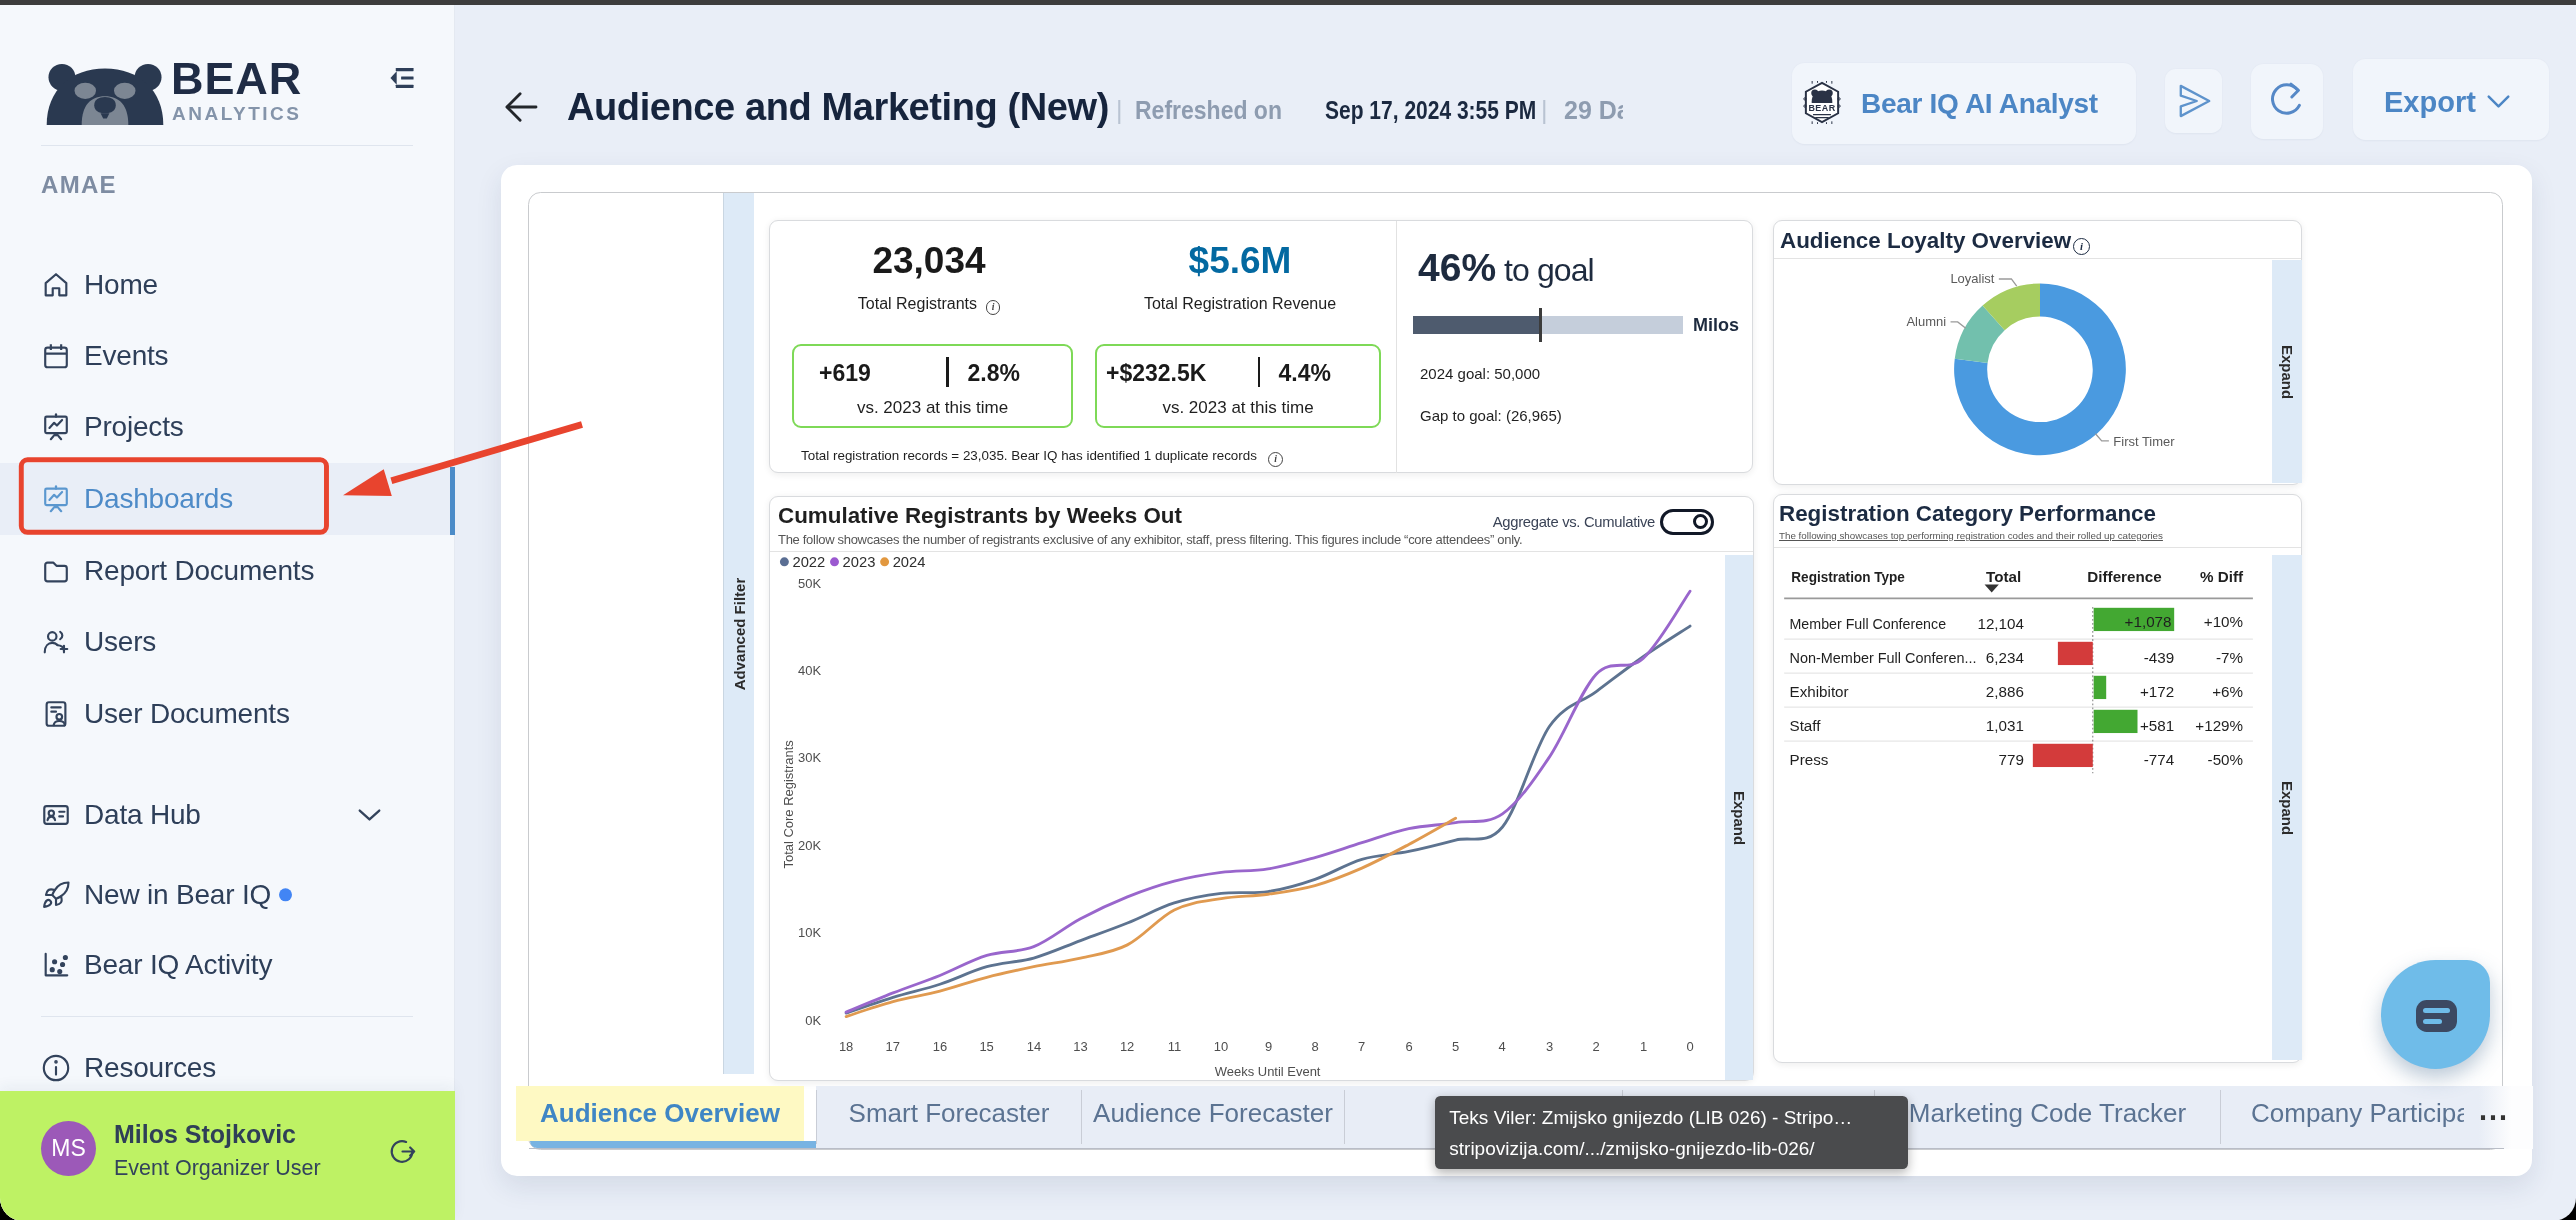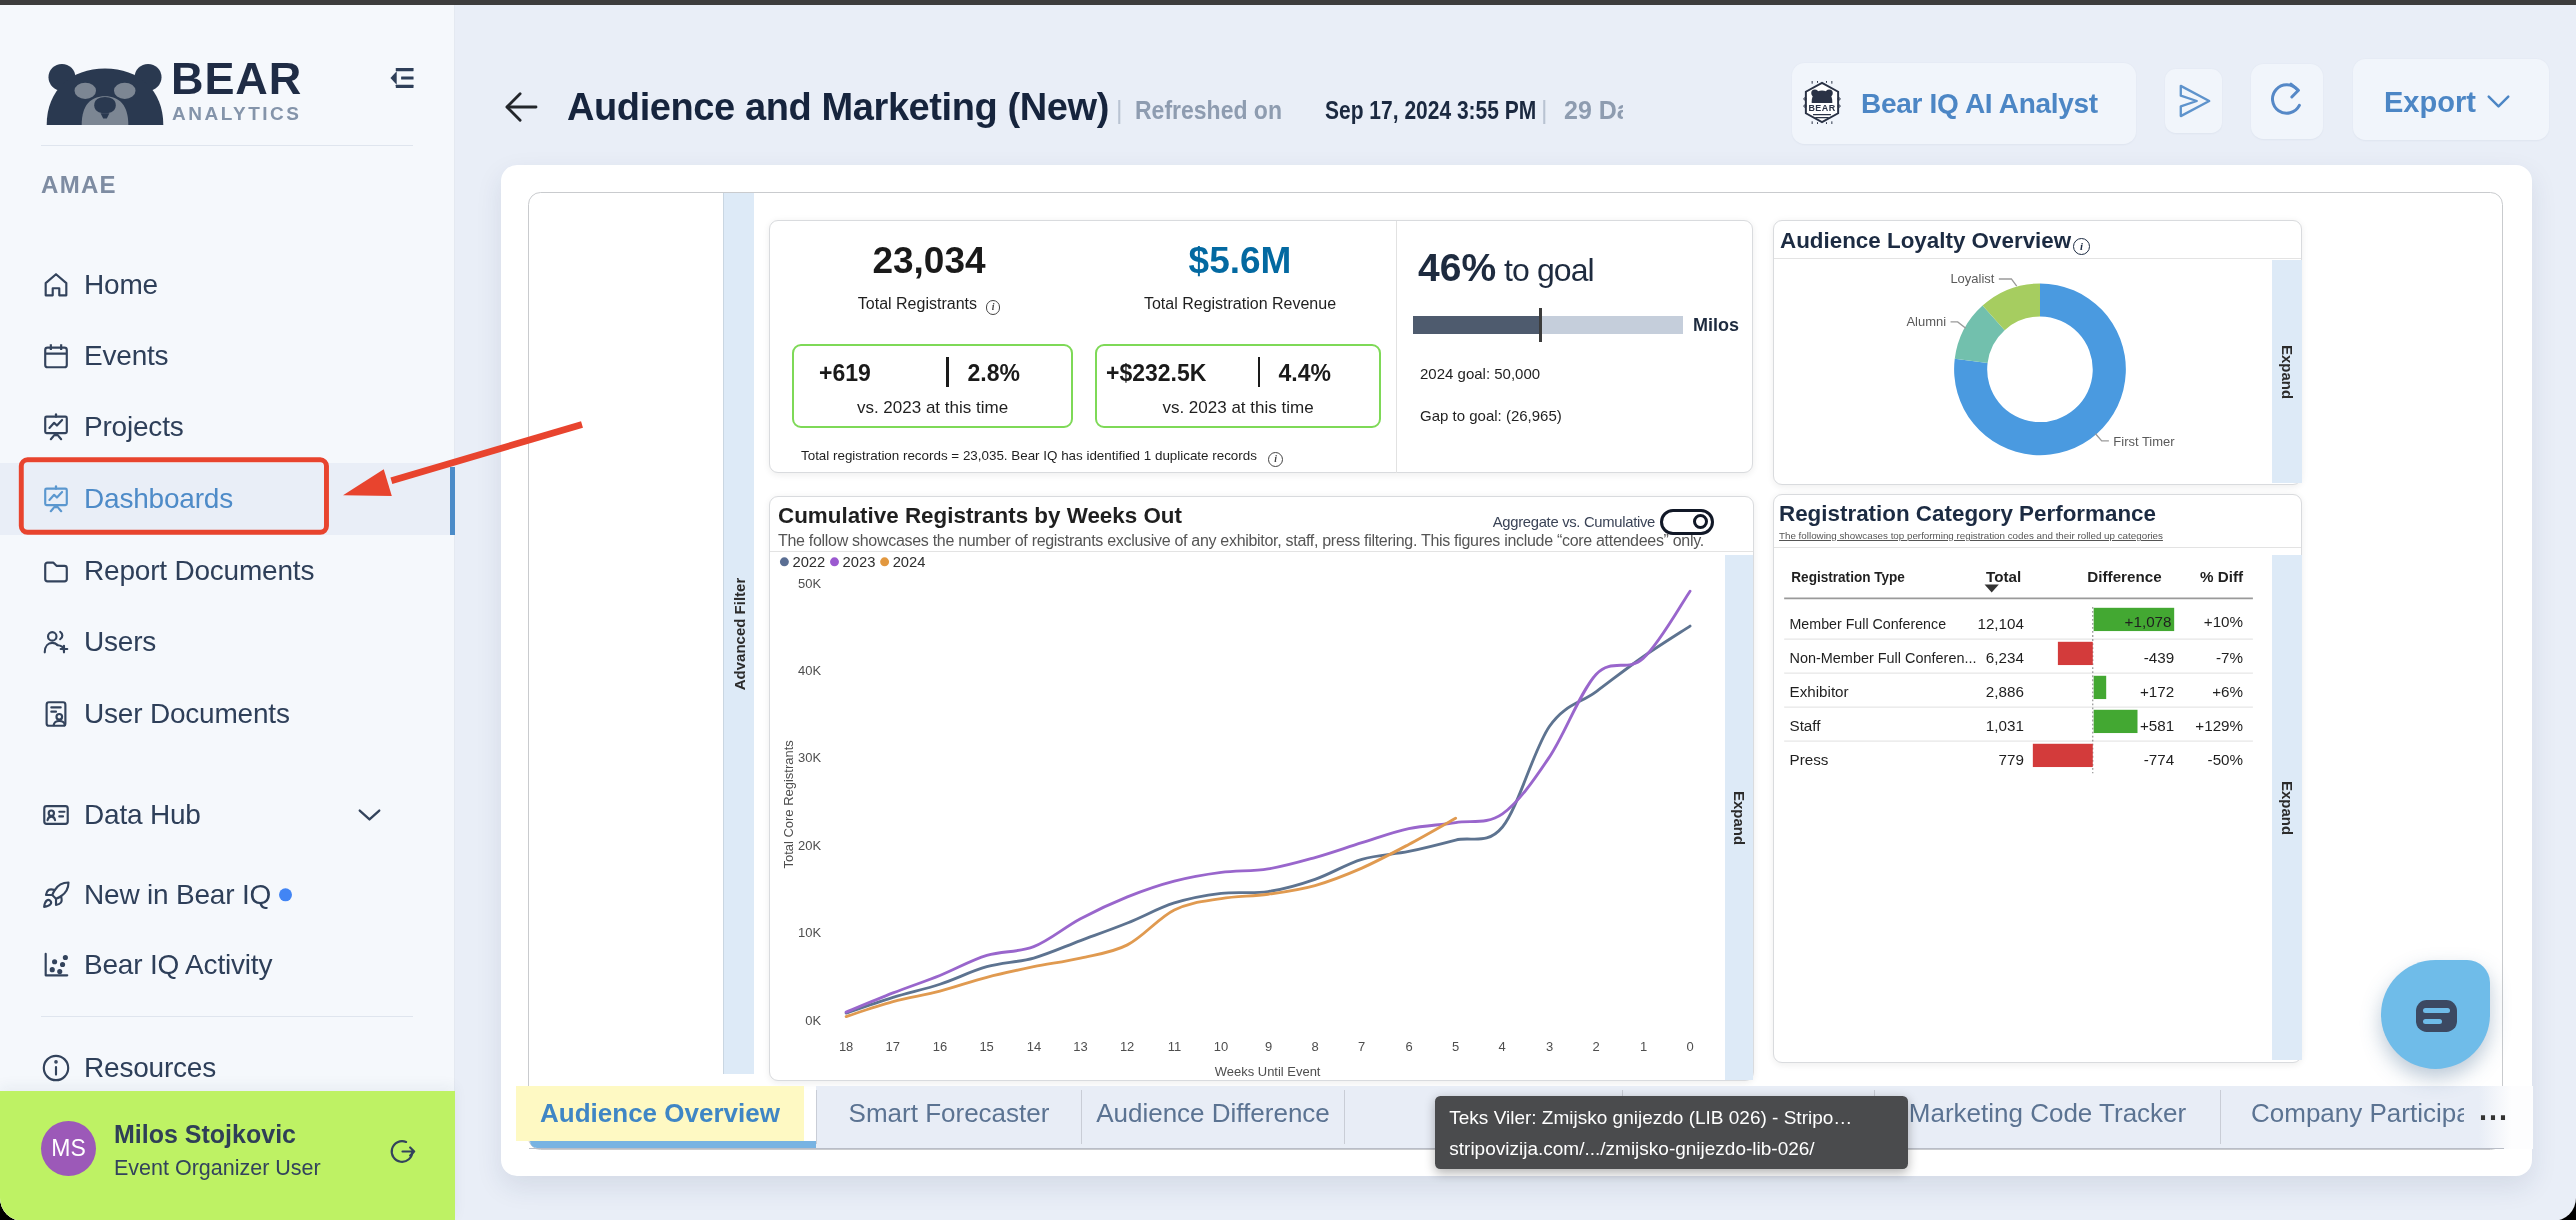--- a/index.html
+++ b/index.html
@@ -281,21 +281,21 @@
   <div class="abs" style="left:1418px; top:246px;"><span style="font-size:39px; font-weight:700; color:#1e2b3f;">46%</span><span style="font-size:32px; color:#1e2b3f; letter-spacing:-0.9px;"> to goal</span></div>
   <div class="abs" style="left:1413px; top:316px; width:270px; height:18px; background:#c5cedb;"></div>
   <div class="abs" style="left:1413px; top:316px; width:126px; height:18px; background:#4e5b6e;"></div>
   <div class="abs" style="left:1539px; top:308px; width:2.7px; height:34px; background:#3c3c3c;"></div>
   <div class="abs" style="left:1693px; top:315px; font-size:18px; font-weight:700; color:#1e2b3f;">Milos</div>
   <div class="abs" style="left:1420px; top:365px; font-size:15px; color:#1f1f1f;">2024 goal: 50,000</div>
   <div class="abs" style="left:1420px; top:407px; font-size:15px; color:#1f1f1f;">Gap to goal: (26,965)</div>
 
   <div class="card" style="left:769px; top:496px; width:985px; height:585px;"></div>
   <div class="abs" style="left:778px; top:503px; font-size:22.4px; font-weight:700; color:#1f1f1f;">Cumulative Registrants by Weeks Out</div>
-  <div class="abs" style="left:778px; top:532px; font-size:16px; color:#555; white-space:nowrap; letter-spacing:-0.3px;">The follow showcases the number of registrants exclusive of any exhibitor, staff, press filtering. This figures include “core attendees” only.</div>
+  <div class="abs" style="left:778px; top:532px; font-size:13px; color:#555; white-space:nowrap; letter-spacing:-0.3px;">The follow showcases the number of registrants exclusive of any exhibitor, staff, press filtering. This figures include “core attendees” only.</div>
   <div class="abs" style="left:1486px; top:514px; width:169px; font-size:14.8px; color:#3a4356; text-align:right; white-space:nowrap; letter-spacing:-0.3px;">Aggregate vs. Cumulative</div>
   <div class="abs" style="left:1660px; top:509px; width:54px; height:26px; border:3.1px solid #111827; border-radius:13.4px;">
     <div class="abs" style="right:2.7px; top:2.2px; width:15px; height:15px; border:3.1px solid #111827; border-radius:50%;"></div>
   </div>
   <div class="abs" style="left:770px; top:551px; width:983px; height:0.9px; background:#e3e3e3;"></div>
   <div class="vstrip" style="left:1725px; top:555px; width:28px; height:525px;">
     <span style="transform:translate(-50%,-50%) rotate(90deg);">Expand</span>
   </div>
   <svg class="abs" style="left:770px; top:552px;" width="955" height="528" viewBox="860 617 1067 590" id="chartsvg">
 
@@ -428,21 +428,21 @@
   <div class="abs" style="left:529px; top:1148px; width:1975px; height:1.3px; background:#b9bdc7;"></div>
   <div class="abs" style="left:816px; top:1090px; width:0.9px; height:54px; background:#c9cdd6;"></div>
   <div class="abs" style="left:1081px; top:1090px; width:0.9px; height:54px; background:#c9cdd6;"></div>
   <div class="abs" style="left:1344px; top:1090px; width:0.9px; height:54px; background:#c9cdd6;"></div>
   <div class="abs" style="left:1622px; top:1090px; width:0.9px; height:54px; background:#c9cdd6;"></div>
   <div class="abs" style="left:1874px; top:1090px; width:0.9px; height:54px; background:#c9cdd6;"></div>
   <div class="abs" style="left:2220px; top:1090px; width:0.9px; height:54px; background:#c9cdd6;"></div>
   <div class="tab" style="left:516px; width:288px; background:#fef9c3; color:#3f86c5; font-weight:700;">Audience Overview</div>
   <div class="abs" style="left:530px; top:1141px; width:286px; height:7.2px; background:#78b3e2; border-radius:0 0 0 7.2px;"></div>
   <div class="tab" style="left:817px; width:264px;">Smart Forecaster</div>
-  <div class="tab" style="left:1082px; width:262px;">Audience Difference</div>
+  <div class="tab" style="left:1082px; width:262px;">Audience Forecaster</div>
   <div class="tab" style="left:1875px; width:345px;">Marketing Code Tracker</div>
   <div class="tab" style="left:2221px; width:243px; justify-content:flex-start; padding-left:30px; overflow:hidden; white-space:nowrap;">Company Participation</div>
   <div class="abs" style="left:2478px; top:1099px; font-size:30px; font-weight:700; color:#333; letter-spacing:1.8px;">⋯</div>
 </div>
 
 <div id="overlays">
 
   <div class="abs" style="left:1435px; top:1096px; width:473px; height:73px; background:#4a4b4d; border-radius:5.4px; box-shadow:0 3.6px 10.7px rgba(0,0,0,0.3); z-index:60;">
     <div class="abs" style="left:14.3px; top:10.7px; font-size:19px; color:#fff; white-space:nowrap;">Teks Viler: Zmijsko gnijezdo (LIB 026) - Stripo…</div>
     <div class="abs" style="left:14.3px; top:42px; font-size:19px; color:#fff; white-space:nowrap;">stripovizija.com/.../zmijsko-gnijezdo-lib-026/</div>

